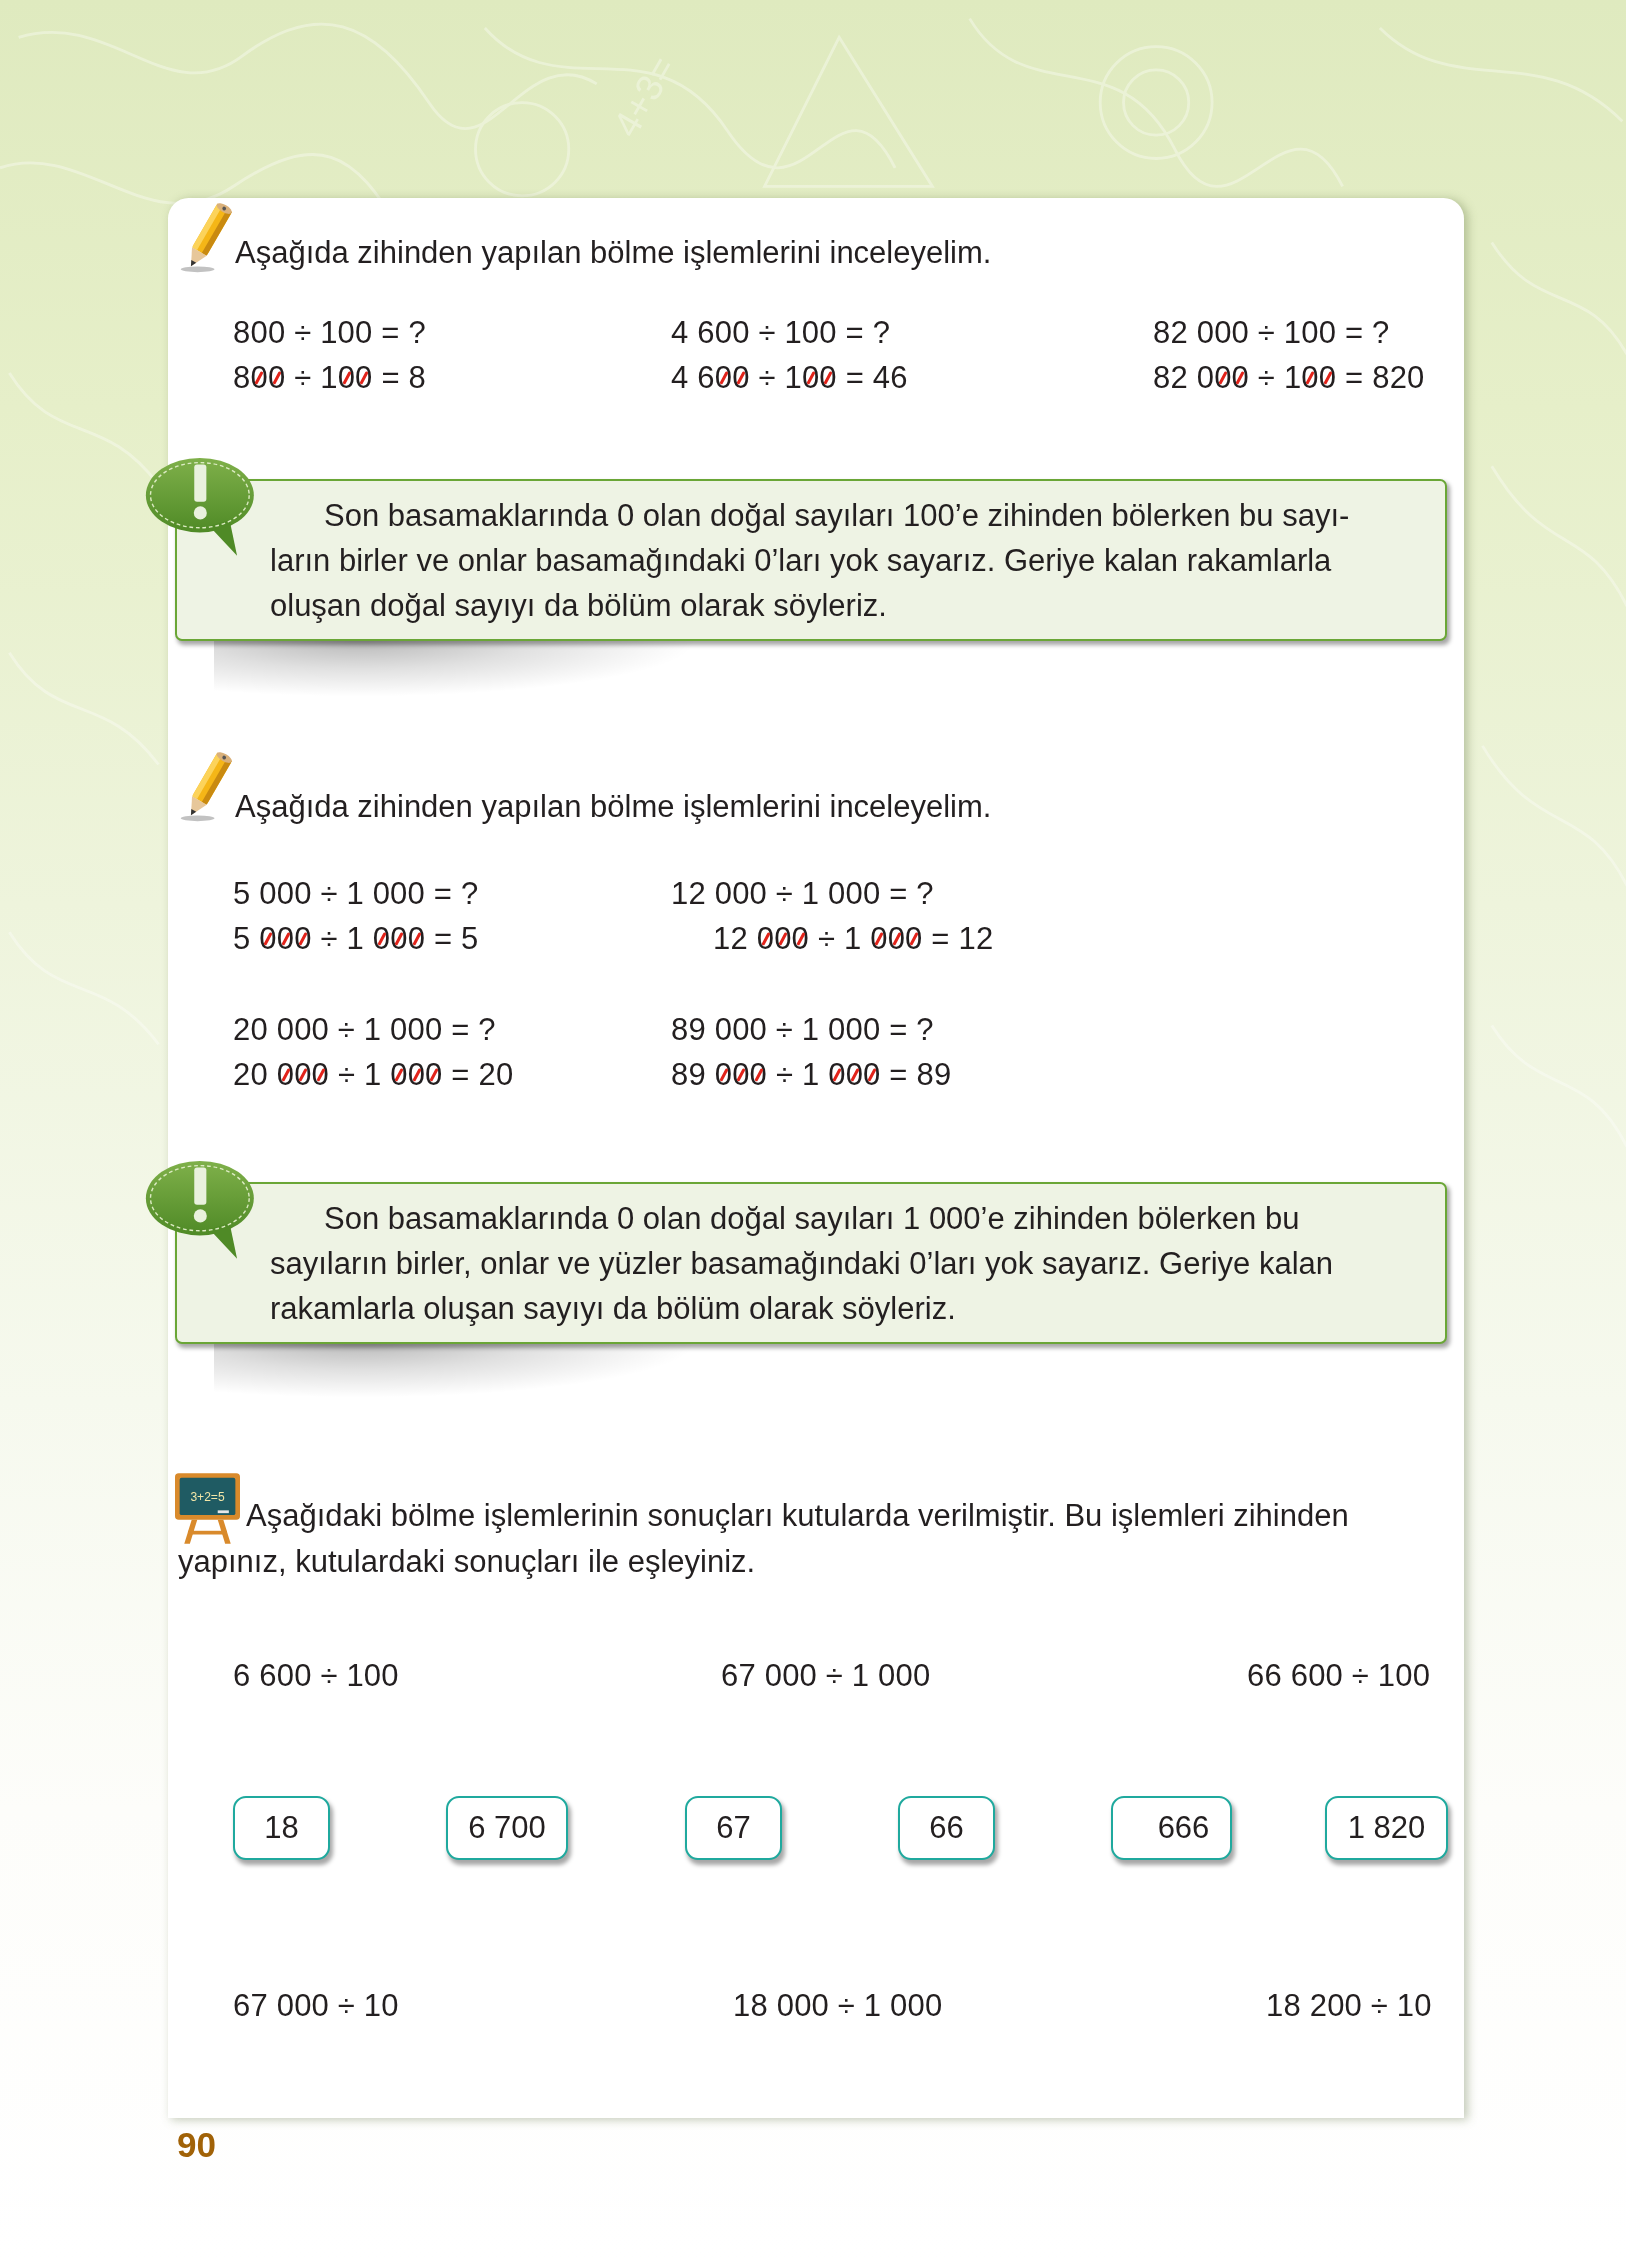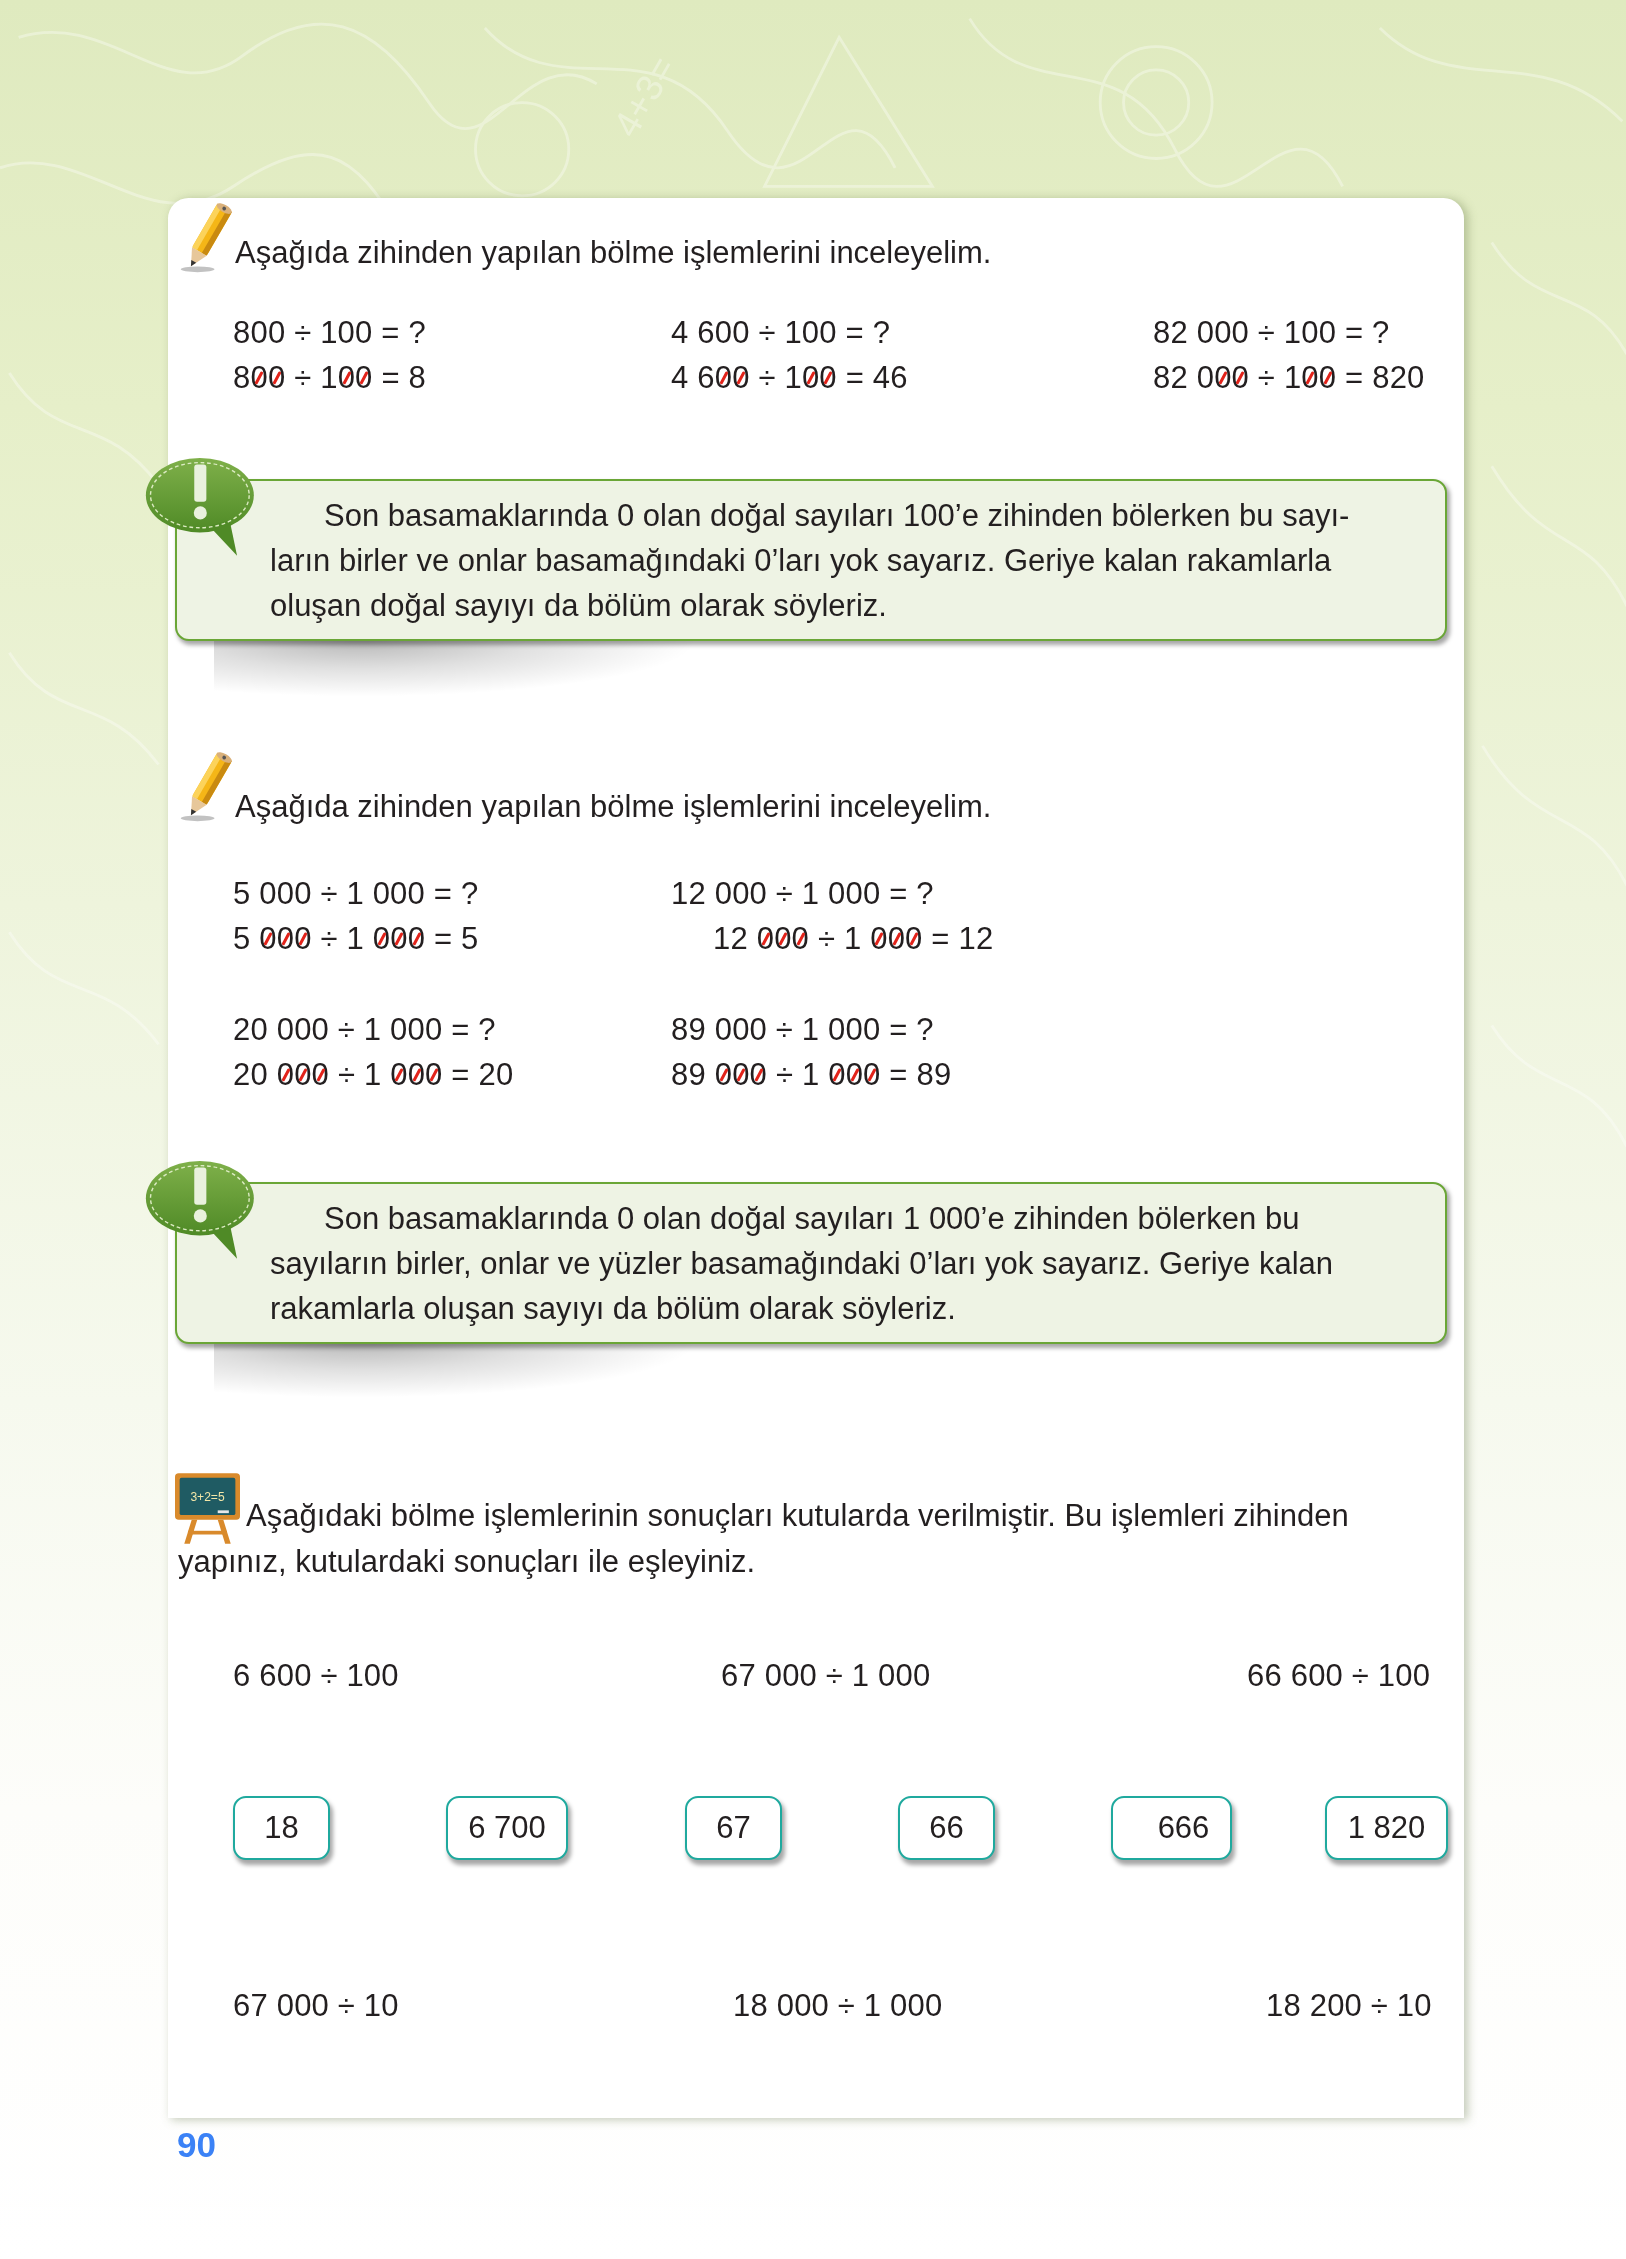--- a/index.html
+++ b/index.html
@@ -23,40 +23,40 @@
   .pencil { position: absolute; width: 60px; height: 75px; }
   .eq { font-size: 31px; white-space: nowrap; letter-spacing: 0.2px; }
   .z { position: relative; display: inline-block; }
   .z::after {
     content: ""; position: absolute; left: 1.9px; right: 1.9px; top: 50%;
     height: 2.8px; background: #e2231a; transform: translateY(-50%) rotate(-62deg);
     border-radius: 1.9px;
   }
   .callout {
     position: absolute; left: 175px; width: 1268px;
-    background: #eef3e4; border: 2.8px solid #6aa636; border-radius: 14px;
+    background: #eef3e4; border: 2.8px solid #6aa636; border-radius: 7px;
     box-shadow: 2.8px 3.7px 4.7px rgba(0,0,0,0.35);
   }
   .callout-text {
     font-size: 31px; line-height: 45px; padding: 12px 18.6px 9.3px 93px; color: #231f20;
     text-align: justify;
   }
   .callout-text .indent { display: inline-block; width: 54px; }
   .shadow-sweep {
     position: absolute; left: 214px; width: 485px; height: 56px;
     background: radial-gradient(ellipse at 30% 0%, rgba(0,0,0,0.28) 0%, rgba(0,0,0,0.12) 35%, rgba(0,0,0,0) 70%);
   }
   .badge { position: absolute; width: 121px; height: 103px; }
   .boxes { position: absolute; top: 1796px; left: 233px; width: 1280px; height: 65px; }
   .box {
     position: absolute; top: 0; height: 60px; border: 2.8px solid #1fa99e; border-radius: 13px;
     background: #fff; box-shadow: 2.8px 4.7px 4.7px rgba(0,0,0,0.35);
     display: flex; align-items: center; justify-content: center; font-size: 31px; color: #231f20;
   }
-  .page-num { position: absolute; left: 177px; top: 2125px; font-size: 35px; font-weight: bold; color: #3b82f6; }
+  .page-num { position: absolute; left: 177px; top: 2125px; font-size: 35px; font-weight: bold; color: #a16207; }
 </style>
 </head>
 <body>
 
 <svg class="doodle" width="1627" height="2260" viewBox="0 0 1745 2424">
   <g fill="none" stroke="#ffffff" stroke-width="3">
     <path d="M20 40 C120 10 180 120 260 60 S400 20 460 110 S560 40 640 90"></path>
     <path d="M0 180 C90 150 160 260 250 200 S380 160 430 250"></path>
     <path d="M520 30 C600 120 700 20 780 140 S900 60 960 180"></path>
     <path d="M1040 20 C1100 120 1200 40 1260 160 S1380 80 1440 200"></path>

